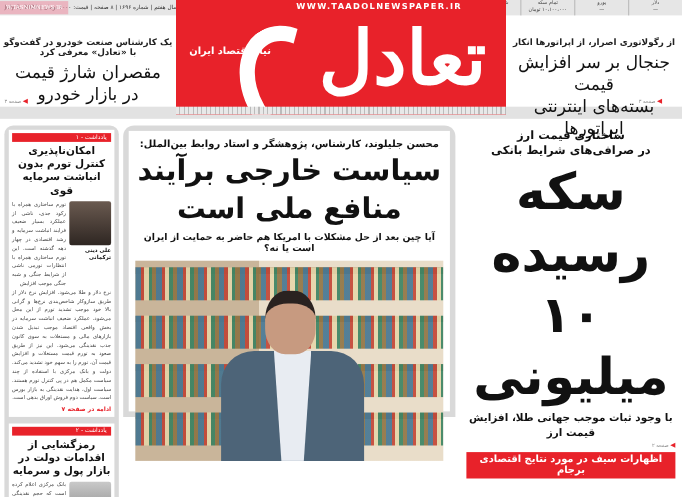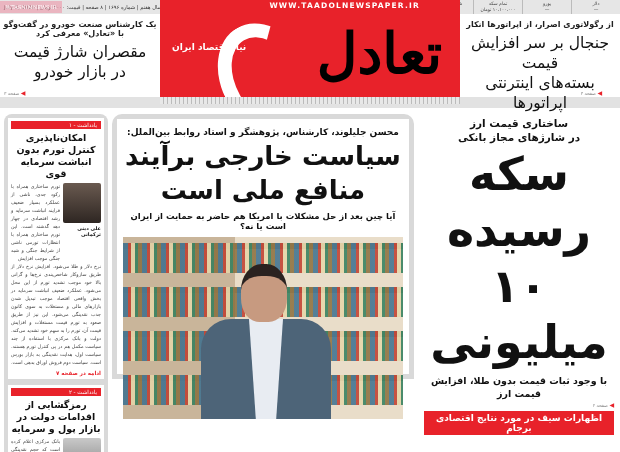--- a/index.html
+++ b/index.html
@@ -8,29 +8,29 @@
 
   .topbar { position: absolute; left: 0; top: 0; width: 620px; height: 14px; background: #e6e6e6; }
   .dateline { position: absolute; left: 0; top: 0; width: 288px; height: 14px; font-size: 5.2px; line-height: 14px; color: #333; padding: 0 4px; white-space: nowrap; overflow: hidden; direction: rtl; text-align: left; }
   .watermark { position: absolute; left: 0; top: 1px; width: 62px; height: 12px; background: rgba(236,140,160,0.55); color: #fff; font-size: 5px; line-height: 12px; text-align: center; direction: ltr; font-family: "DejaVu Serif", serif; }
   .infoboxes { position: absolute; right: 0; top: 0; width: 195px; height: 14px; display: flex; direction: rtl; }
   .infobox { flex: 1; border-left: 1px solid #bbb; font-size: 4.6px; text-align: center; line-height: 6px; padding-top: 1px; color: #444; }
   .infobox:last-child { border-left: none; }
 
   .masthead { position: absolute; left: 160px; top: 0; width: 300px; height: 104px; background: #e8222a; overflow: hidden; }
   .site-url { position: absolute; right: 40px; top: 1px; color: #fff; font-size: 7.5px; letter-spacing: 1.2px; direction: ltr; font-weight: bold; }
-  .logo { position: absolute; right: 18px; top: 4px; color: #000000; font-size: 56px; font-weight: bold; font-family: "DejaVu Serif", serif; line-height: 98px; }
+  .logo { position: absolute; right: 18px; top: 4px; color: #ffffff; font-size: 68px; font-weight: bold; font-family: "DejaVu Serif", serif; line-height: 98px; }
   .slogan { position: absolute; left: 12px; top: 42px; color: #fff; font-size: 9px; font-weight: bold; }
   .ruler { position: absolute; left: 0; bottom: 0; width: 100%; height: 7px; background: repeating-linear-gradient(90deg, #e8e8e8 0 3px, #bbb 3px 4px); }
   .swoosh { position: absolute; left: 62px; top: 20px; width: 90px; height: 120px; border-radius: 50%; border: 14px solid #fff; border-right-color: transparent; border-bottom-color: transparent; transform: rotate(-30deg); }
 
   .side-top { position: absolute; top: 16px; width: 160px; height: 84px; text-align: center; }
   .side-top.right { right: 0; }
   .side-top.left { left: 0; }
-  .kicker { font-size: 8px; font-weight: bold; color: #222; margin-top: 4px; }
+  .kicker { font-size: 8px; font-weight: bold; color: #222; margin-top: 18px; }
   .headline-md { font-size: 15.5px; font-weight: normal; line-height: 20px; margin-top: 4px; color: #111; }
   .page-ref { position: absolute; bottom: 4px; font-size: 4.5px; color: #888; direction: rtl; }
   .side-top.right .page-ref { right: 18px; }
   .side-top.left .page-ref { left: 4px; }
   .arrow { color: #e8222a; font-size: 6px; }
   .grayband { position: absolute; left: 0; top: 97px; width: 620px; height: 11px; background: #e2e2e2; z-index: 0; }
 
   .left-col { position: absolute; left: 4px; top: 114px; width: 104px; height: 338px; background: #d9d9d9; border-radius: 8px 8px 0 0; padding: 4px; }
   .note { background: #fff; padding: 3px; margin-bottom: 6px; }
   .note-tag { background: #e8222a; color: #fff; font-size: 5.5px; padding: 1px 4px; text-align: right; }
@@ -163,25 +163,25 @@
         <div class="man-shirt"></div>
         <div class="man-head"></div>
       </div>
     </div>
   </div>
 </div>
 
 <div class="right-col">
   <div class="r-kicker">
     <div>ساختاری قیمت ارز</div>
-    <div>در شارژ‌های مجاز بانکی</div>
+    <div>در صرافی‌های شرایط بانکی</div>
   </div>
   <div class="headline-xxl">
     <div>سکه رسیده</div>
     <div>۱۰ میلیونی</div>
   </div>
   <div class="r-sub">
-    <div>با وجود ثبات قیمت بدون طلا، افزایش قیمت ارز</div>
+    <div>با وجود ثبات موجب جهانی طلا، افزایش قیمت ارز</div>
   </div>
   <div class="r-pageref"><span class="arrow">◀</span> <span>صفحه ۲</span></div>
   <div class="redbar">اظهارات سیف در مورد نتایج اقتصادی برجام</div>
 
 </div>
 
 </body></html>

